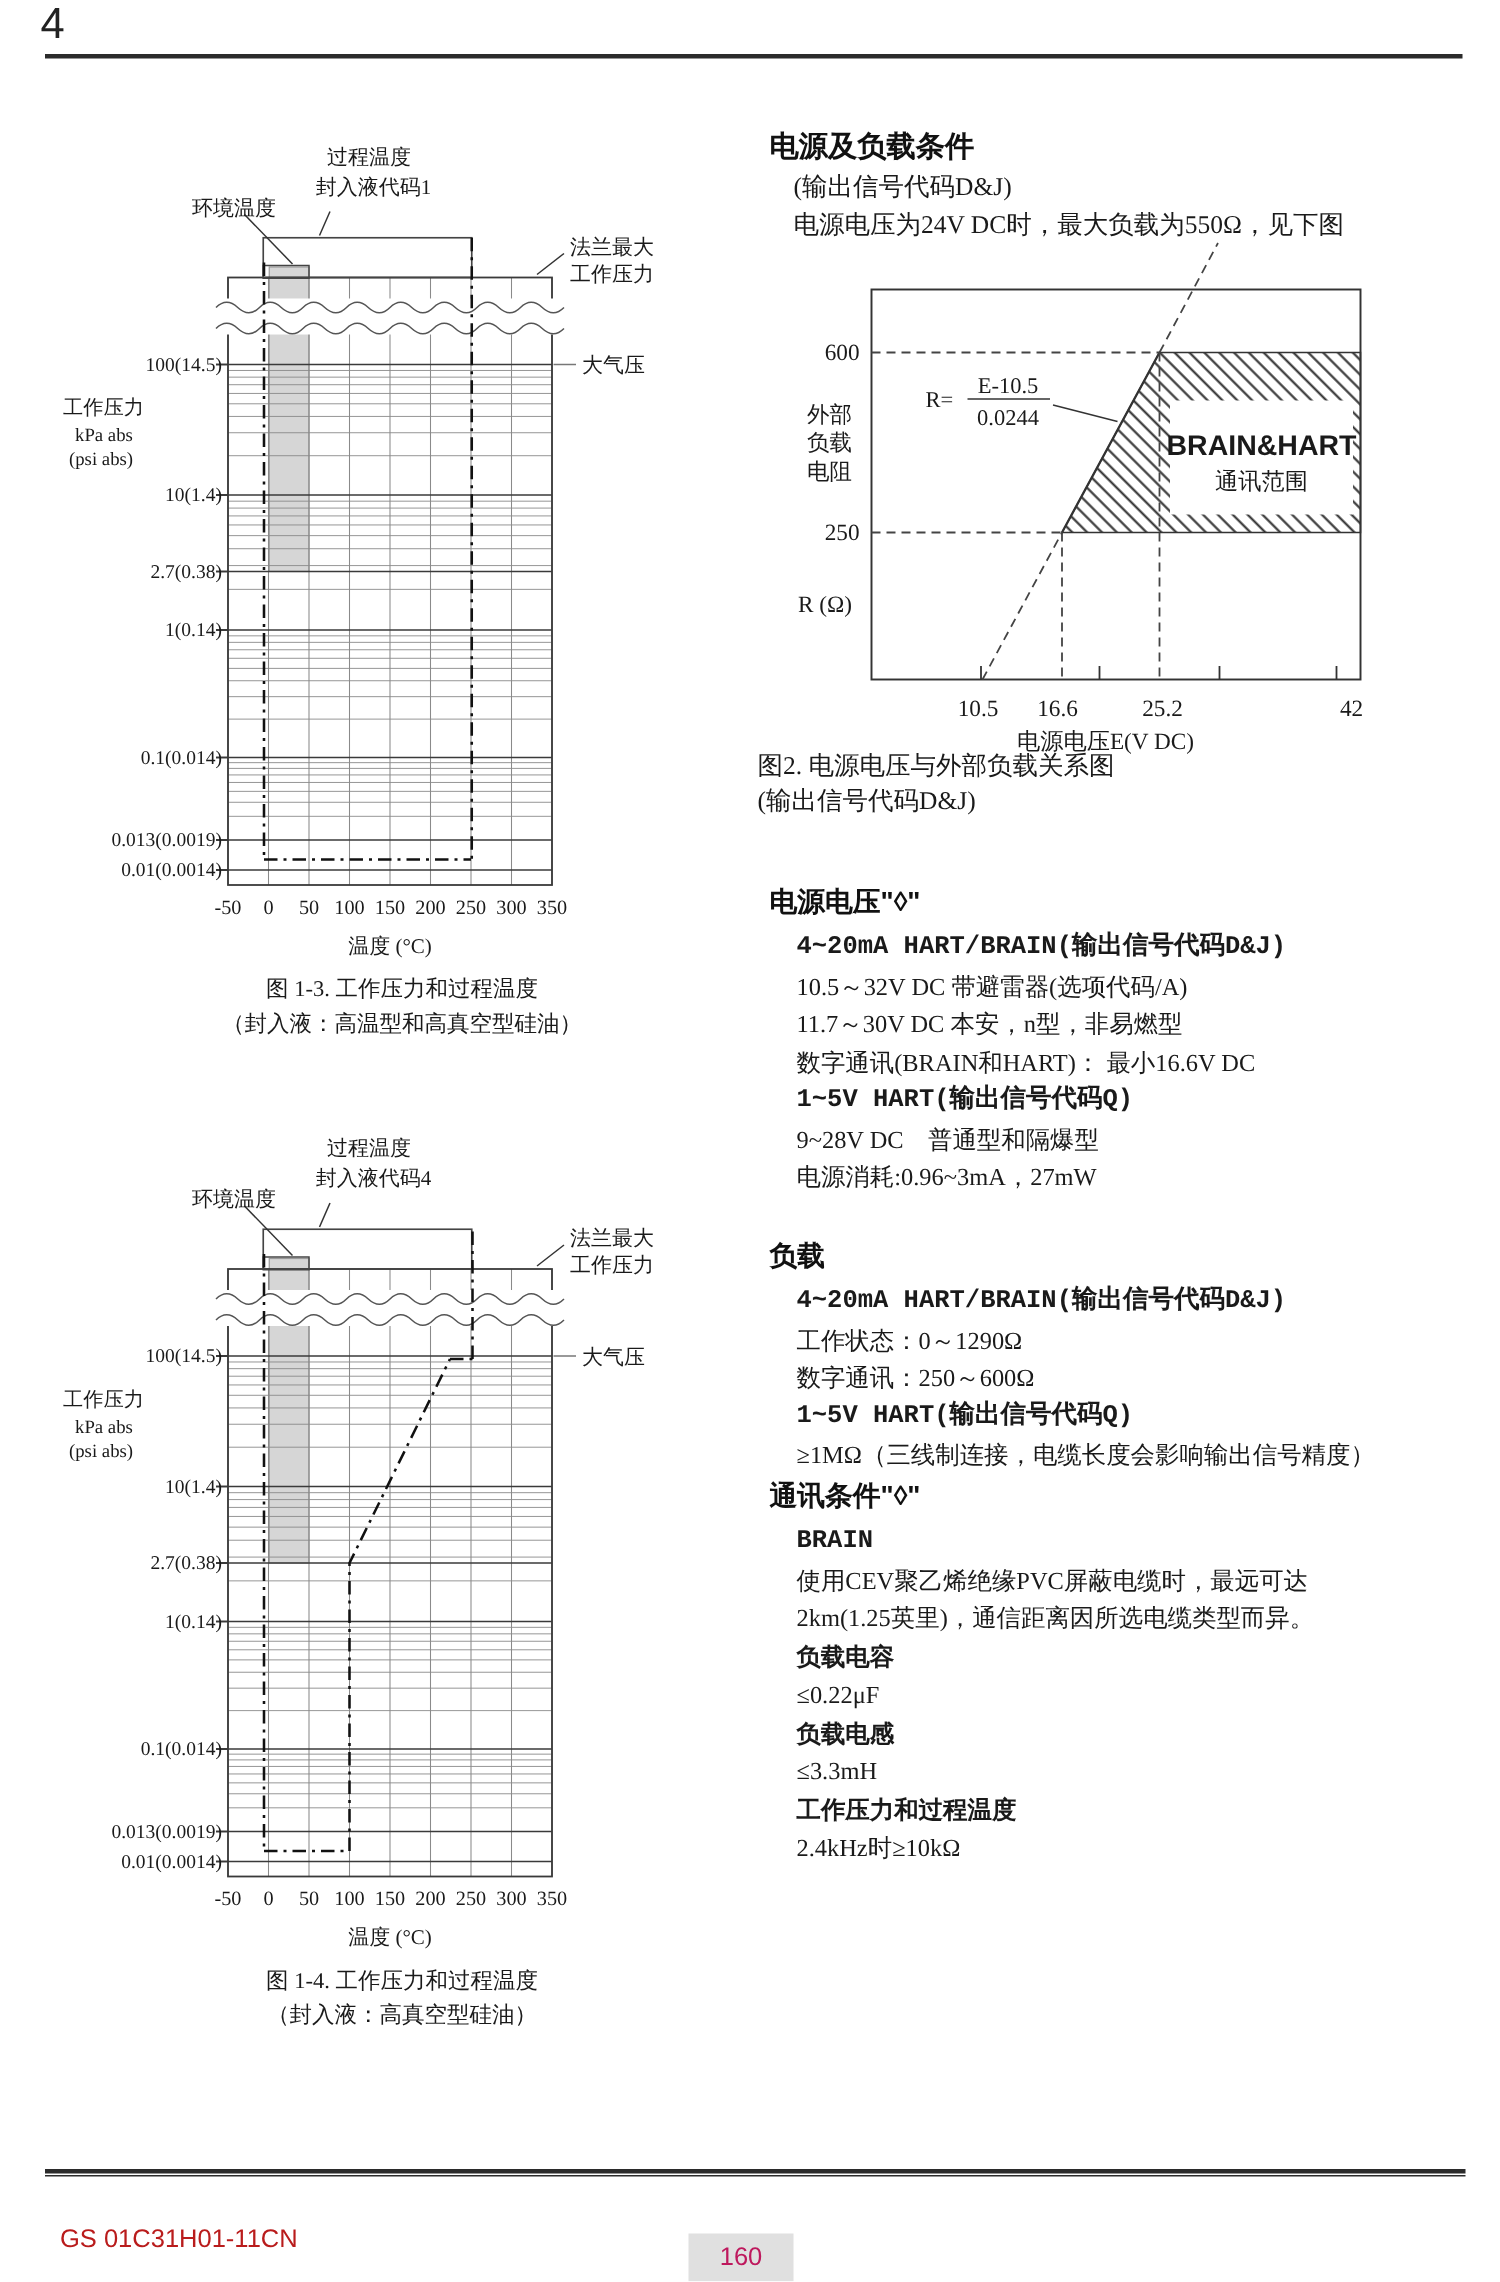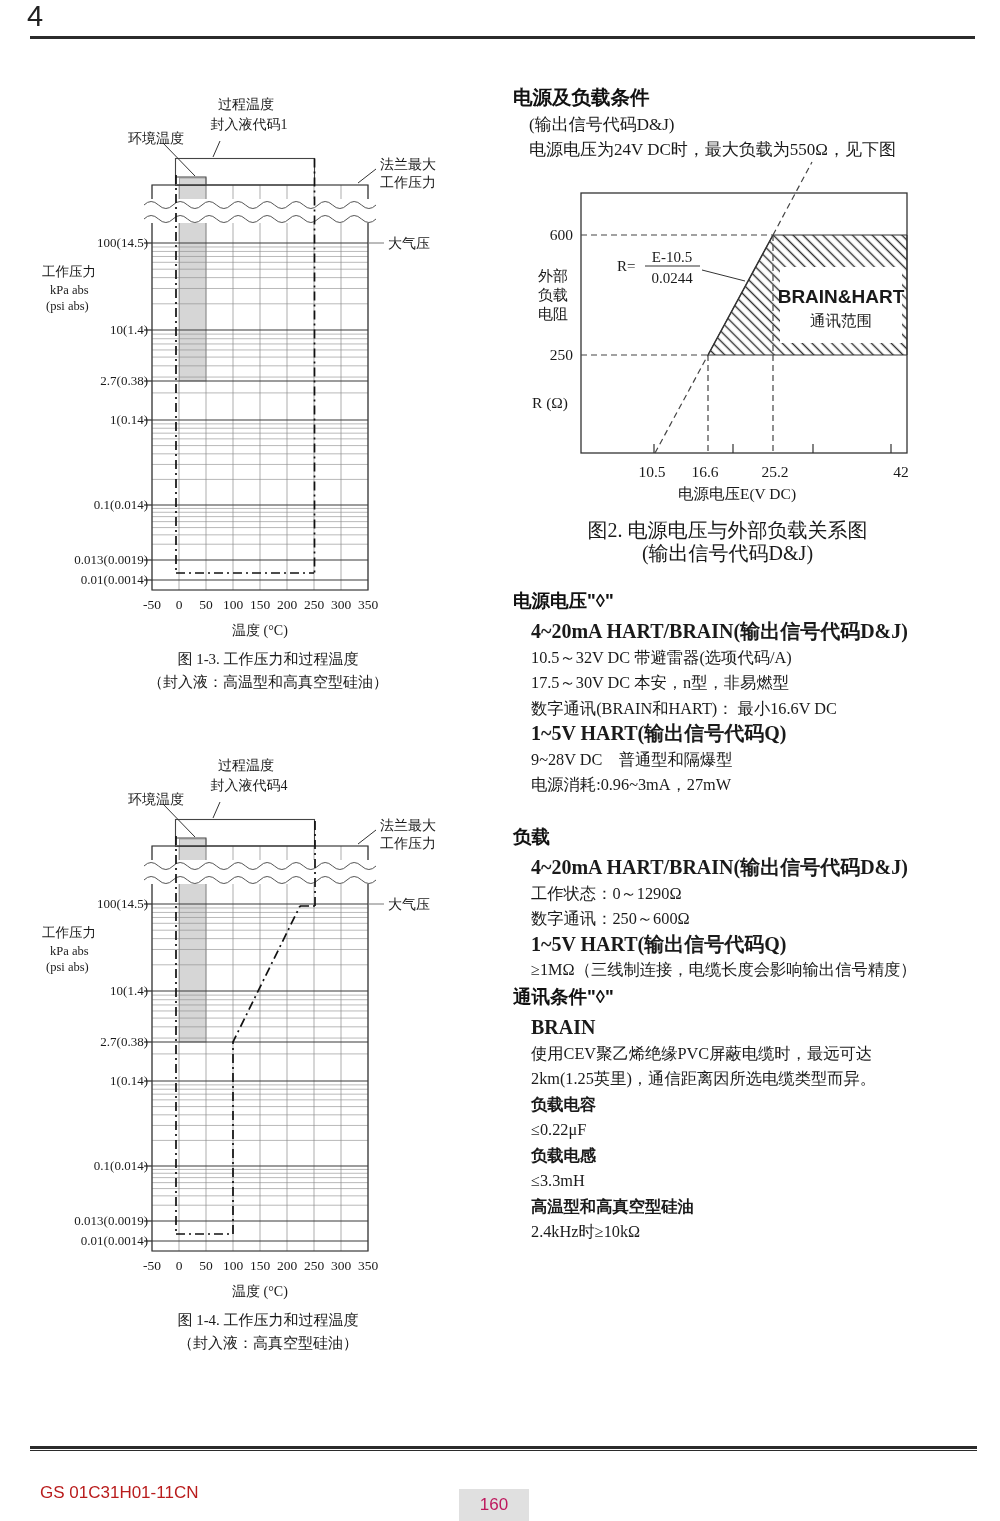--- a/index.html
+++ b/index.html
@@ -7,23 +7,23 @@
         font-family:"Liberation Serif",serif;color:#1a1a1a;}
   .abs{position:absolute;}
   .corner-num{left:27px;top:0px;font-family:"Liberation Sans",sans-serif;font-size:29px;color:#222;}
   .top-rule{left:30px;top:36px;width:945px;height:3px;background:#2b2b2b;}
   .h1{font-family:"Liberation Sans",sans-serif;font-weight:bold;font-size:19.5px;color:#111;white-space:nowrap;}
   .h2{font-family:"Liberation Sans",sans-serif;font-weight:bold;font-size:18.5px;color:#111;white-space:nowrap;}
   .sub{font-size:17px;white-space:nowrap;}
   .txt{position:absolute;left:513px;width:482px;}
   .items{margin-top:6px;padding-left:18px;}
   .it{font-size:16.3px;line-height:25.5px;white-space:nowrap;}
-  .gothic{font-family:Liberation Serif, serif;font-weight:bold;font-size:20px;}
+  .gothic{font-family:Liberation Mono, monospace;font-weight:bold;font-size:17px;}
   .bserif{font-weight:bold;}
-  .cap2{left:505px;top:519px;width:445px;text-align:center;font-size:20px;line-height:23px;}
+  .cap2{left:505px;top:499px;width:445px;font-size:17px;line-height:23px;}
   .footer-rule{left:30px;top:1446px;width:947px;height:5px;border-top:3px solid #2b2b2b;border-bottom:1px solid #2b2b2b;box-sizing:border-box;}
   .docnum{left:40px;top:1483px;font-family:"Liberation Sans",sans-serif;font-size:17px;color:#b91c1c;}
   .pagenum{left:459px;top:1489px;width:70px;height:32px;background:#e0e0e0;text-align:center;line-height:32px;
            font-family:"Liberation Sans",sans-serif;font-size:17px;color:#be185d;}
   svg{font-family:"Liberation Serif",serif;}
   svg text{fill:#1a1a1a;}
   .svg-sans{font-family:"Liberation Sans",sans-serif;font-weight:bold;}
 </style>
 </head>
 <body>
@@ -275,21 +275,21 @@
   <div class="abs cap2">
     <div>图2.  电源电压与外部负载关系图</div>
     <div>(输出信号代码D&amp;J)</div>
   </div>
 
   <section class="txt" style="top:588px">
     <div class="h2">电源电压"◊"</div>
     <div class="items">
       <div class="it gothic">4~20mA HART/BRAIN(输出信号代码D&amp;J)</div>
       <div class="it">10.5～32V DC 带避雷器(选项代码/A)</div>
-      <div class="it">17.5～30V DC 本安，n型，非易燃型</div>
+      <div class="it">11.7～30V DC 本安，n型，非易燃型</div>
       <div class="it">数字通讯(BRAIN和HART)： 最小16.6V DC</div>
       <div class="it gothic">1~5V HART(输出信号代码Q)</div>
       <div class="it">9~28V DC　普通型和隔爆型</div>
       <div class="it">电源消耗:0.96~3mA，27mW</div>
     </div>
   </section>
 
   <section class="txt" style="top:824px">
     <div class="h2">负载</div>
     <div class="items">
@@ -304,21 +304,21 @@
   <section class="txt" style="top:984px">
     <div class="h2">通讯条件"◊"</div>
     <div class="items">
       <div class="it gothic">BRAIN</div>
       <div class="it">使用CEV聚乙烯绝缘PVC屏蔽电缆时，最远可达</div>
       <div class="it">2km(1.25英里)，通信距离因所选电缆类型而异。</div>
       <div class="it bserif">负载电容</div>
       <div class="it">≤0.22μF</div>
       <div class="it bserif">负载电感</div>
       <div class="it">≤3.3mH</div>
-      <div class="it bserif">高温型和高真空型硅油</div>
+      <div class="it bserif">工作压力和过程温度</div>
       <div class="it">2.4kHz时≥10kΩ</div>
     </div>
   </section>
 
   <div class="abs footer-rule"></div>
   <div class="abs docnum">GS 01C31H01-11CN</div>
   <div class="abs pagenum">160</div>
 
 </div>
 

